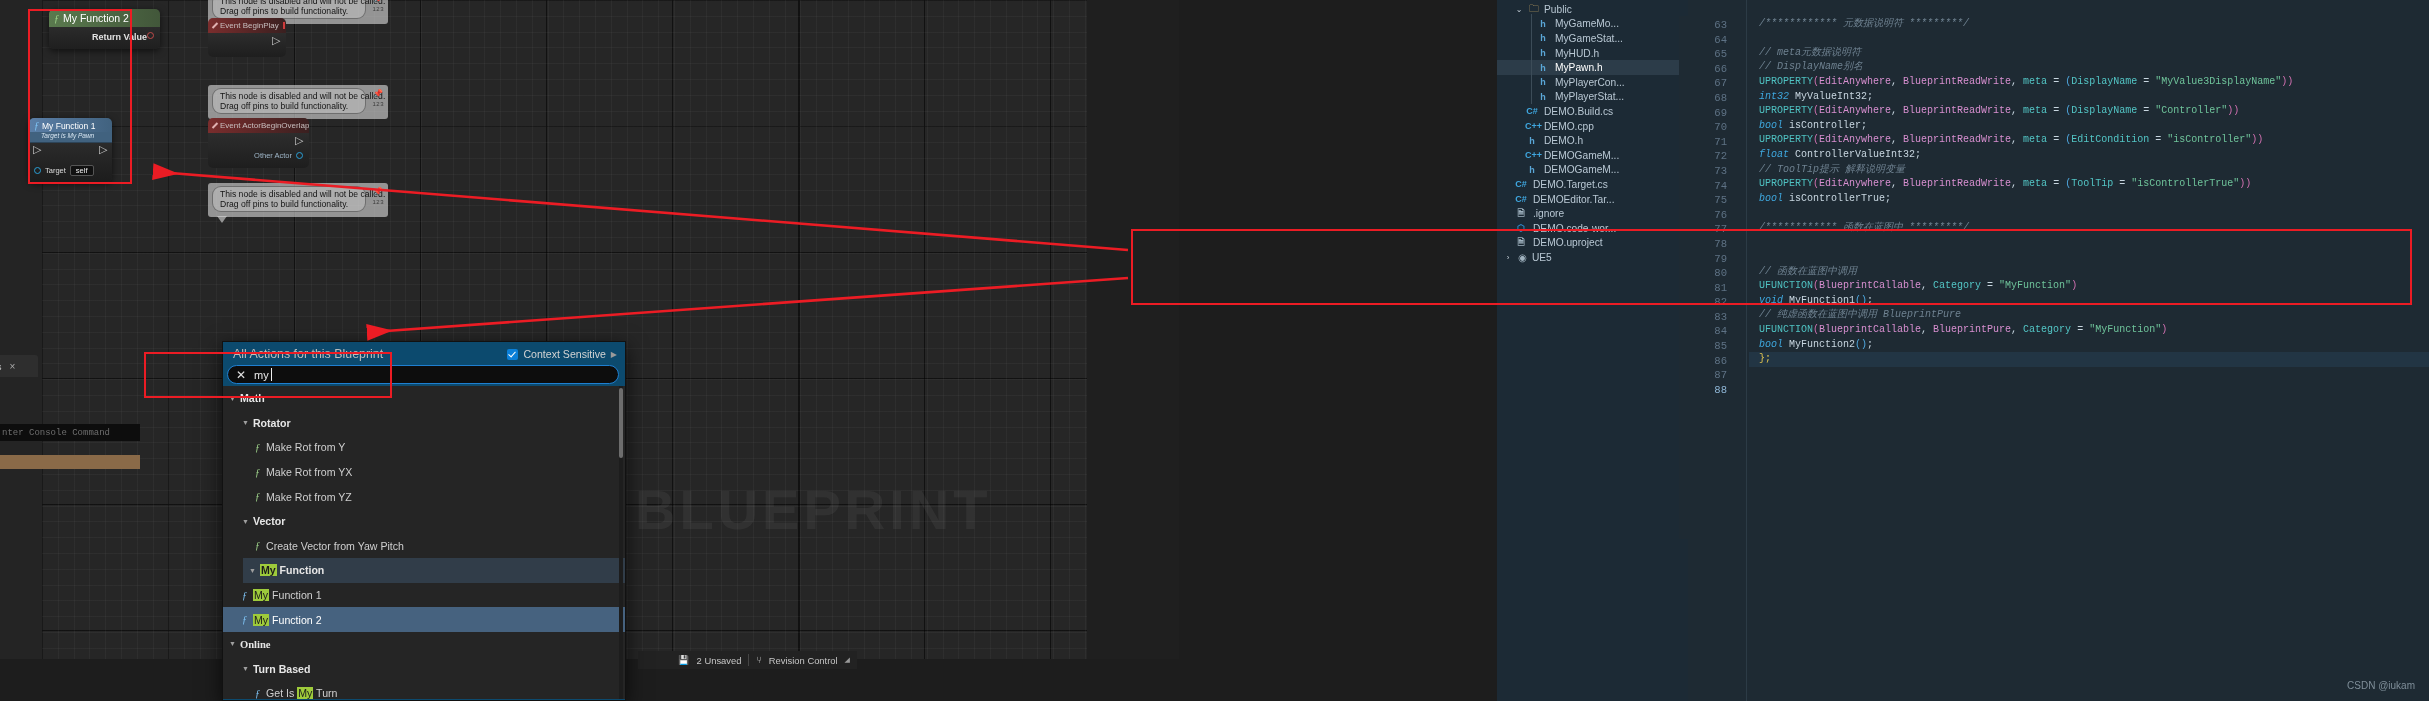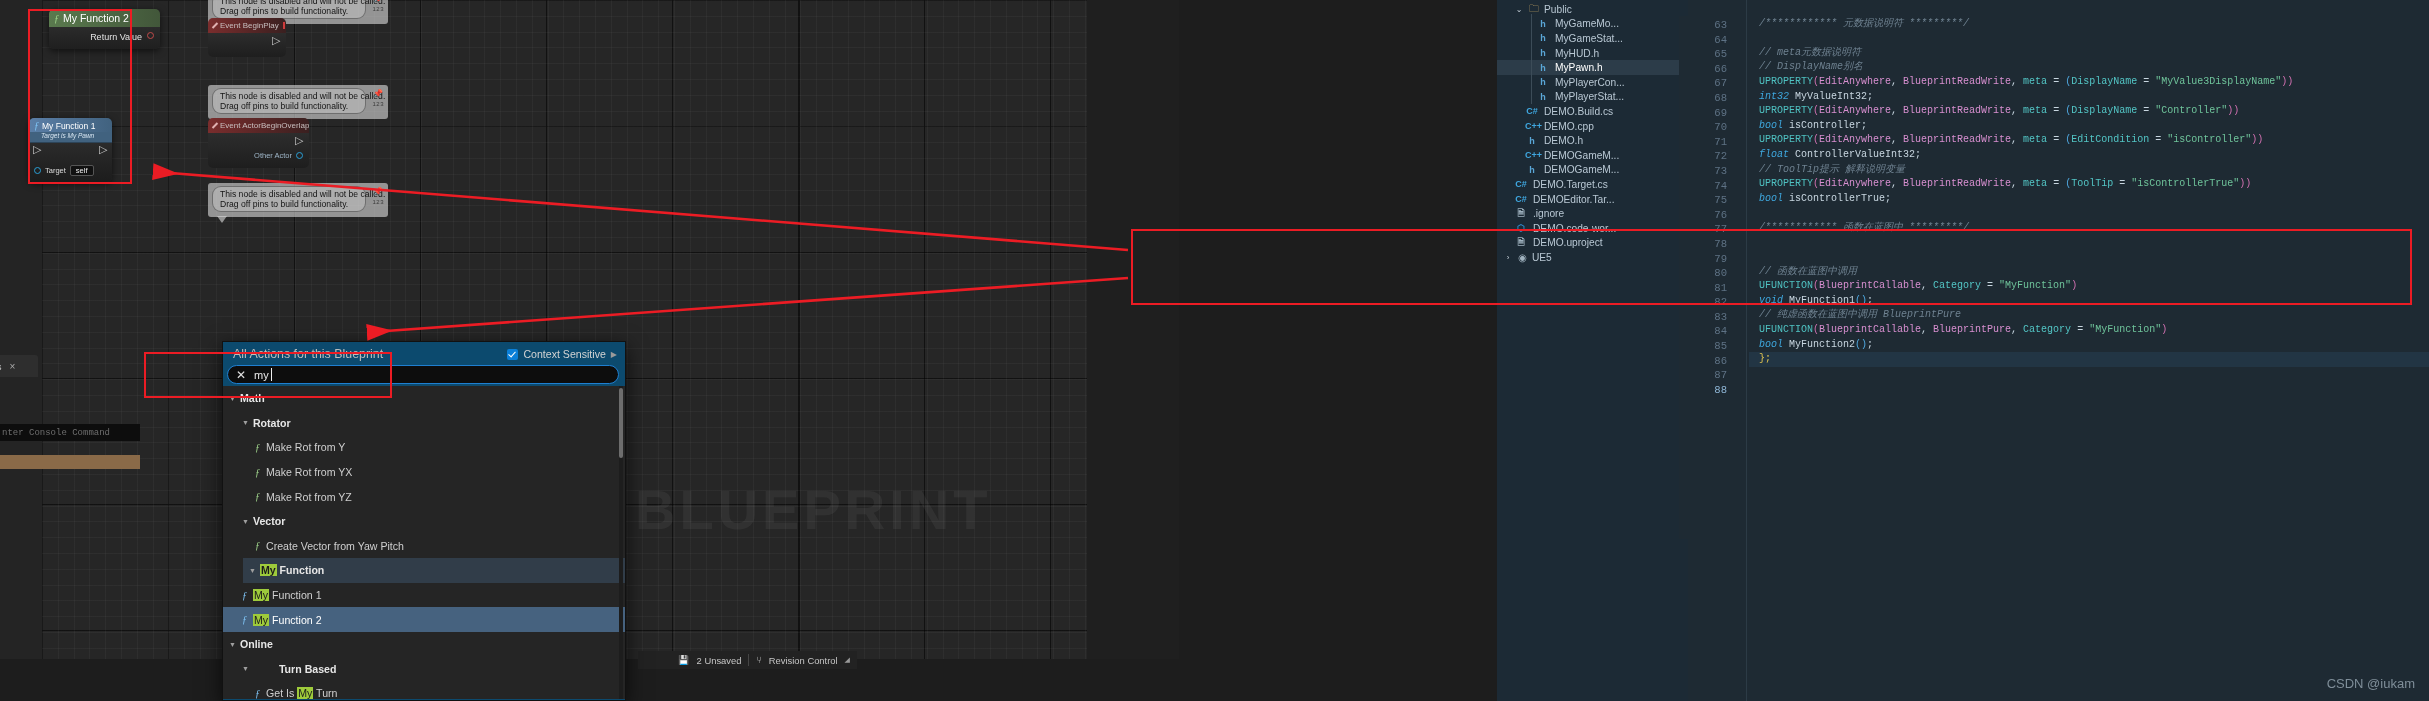--- a/index.html
+++ b/index.html
@@ -55,21 +55,21 @@
   .fglyph { color:#9fd38b; font-style:italic; font-family:"Liberation Serif",serif; font-size:10px;}
   .fglyph.blue { color:#7fc4f5; }
   .pin-row { display:flex; justify-content:space-between; align-items:center; margin-top:2px;}
   .exec-pin { width:0;height:0;border-left:7px solid #c9c9c9;border-top:4.5px solid transparent;border-bottom:4.5px solid transparent; }
   .exec-pin.hollow { border-left-color:transparent; position:relative; width:7px;height:9px; border:0;}
   .exec-pin.hollow:before{content:"▷"; position:absolute; left:-1px; top:-6px; font-size:11px; color:#cfcfcf;}
   .circ-pin { width:7px;height:7px;border-radius:50%;border:1.6px solid #c04a4a;display:inline-block;}
   .circ-pin.blue { border-color:#2a9fd6; }
   .target-row { display:flex;align-items:center;gap:4px;margin-top:7px;font-size:7.5px;color:#ddd;}
   .self-box { background:#111;border:1px solid #555;border-radius:2px;padding:0 5px;color:#eee;font-size:7.5px;}
-  .retval { text-align:right;font-size:9px;color:#e2e2e2;display:flex;justify-content:flex-end;align-items:flex-start;gap:5px;}
+  .retval { text-align:right;font-size:9px;color:#e2e2e2;display:flex;justify-content:flex-end;align-items:flex-start;font-weight:bold;}
 
   
   .ev-node { position:absolute; border-radius:5px; overflow:hidden; }
   .ev-head { background: linear-gradient(to right,#7a2d2d,#3a2020); color:#c8bfbf; font-size:8px;
              padding: 3px 6px; display:flex;align-items:center;gap:4px; white-space:nowrap; }
   .ev-body { background: linear-gradient(to bottom,#2d2d2d,#1e1e1e); padding: 5px 6px 8px; }
   .diamond { width:7px;height:7px;border:1.4px solid #e0b0b0;transform:rotate(45deg);display:inline-block;}
   .redsq { width:7px;height:7px;border:1.6px solid #cf3b3b;display:inline-block;margin-left:auto;}
 
   
@@ -156,21 +156,21 @@
   .c-str { color:#6fc49b; }
   .c-type { color:#3fa9e0; font-style:italic; }
   .c-id { color:#c8d6e0;margin-top:24px; }
   .c-punc { color:#c8d6e0; }
   .c-paren2 { color:#d070b0; }
   .c-paren3 { color:#4fa8e0; }
   .c-brace { color:#e0c44f; }
 
   
   .redbox { position:absolute; border:2.2px solid #ec1c24; pointer-events:none; }
-  .credit { position:absolute; right:14px; bottom:10px; color:#7f8e99; font-size:13px; font-family:"Liberation Sans",sans-serif;}
+  .credit { position:absolute; right:14px; bottom:10px; color:#7f8e99; font-size:10px; font-family:"Liberation Sans",sans-serif;}
   svg.arrows { position:absolute; left:0; top:0; width:2429px; height:701px; pointer-events:none; }
 </style>
 </head>
 <body>
 
 <div id="root">
 
   <div class="ue-pane">
 
     <div class="bp-left-strip"></div>
@@ -339,25 +339,25 @@
               <span><span class="hlmy">My</span> Function</span>
             </div>
             <div class="am-row" style="padding-left: 19px;">
               <span class="fglyph blue" style="margin-right: 6px;">ƒ</span>
               <span><span class="hlmy">My</span> Function 1</span>
             </div>
             <div class="am-row sel" style="padding-left: 19px;">
               <span class="fglyph blue" style="margin-right: 6px;">ƒ</span>
               <span><span class="hlmy">My</span> Function 2</span>
             </div>
-            <div class="am-row cat" style="padding-left: 6px;">
+            <div class="am-row cat" style="padding-left: 6px; font-family: Liberation Serif, serif;">
               <span class="tri">▼</span>
               <span>Online</span>
             </div>
-            <div class="am-row cat" style="padding-left: 19px; gap: 26px;">
+            <div class="am-row cat" style="padding-left: 19px;">
               <span class="tri">▼</span>
               <span>Turn Based</span>
             </div>
             <div class="am-row" style="padding-left: 32px;">
               <span class="fglyph blue" style="margin-right: 6px;">ƒ</span>
               <span>Get Is <span class="hlmy">My</span> Turn</span>
             </div>
           </div>
       </div>
     </div>

